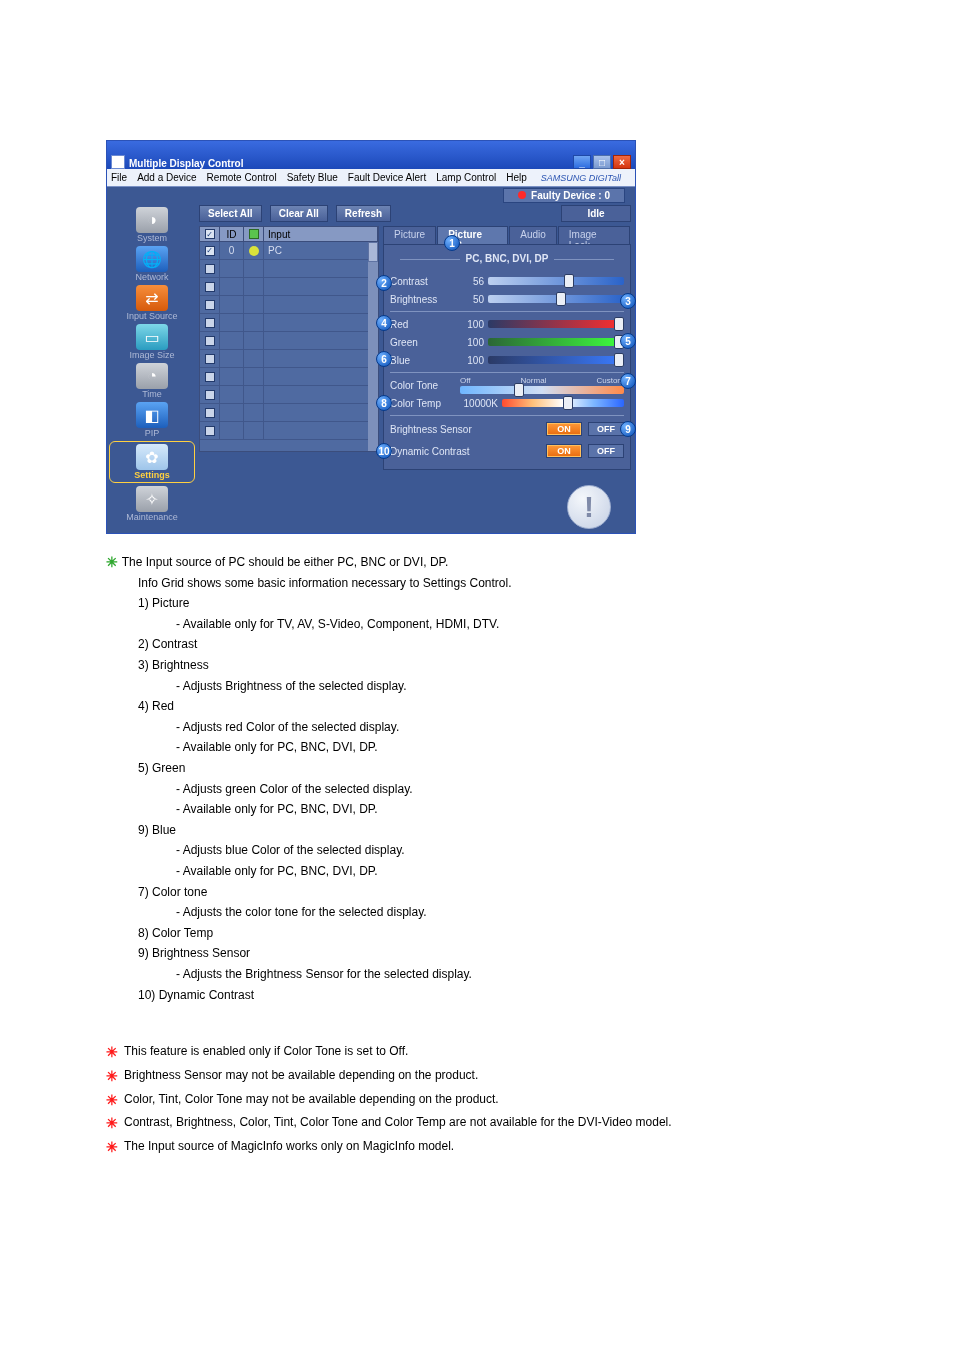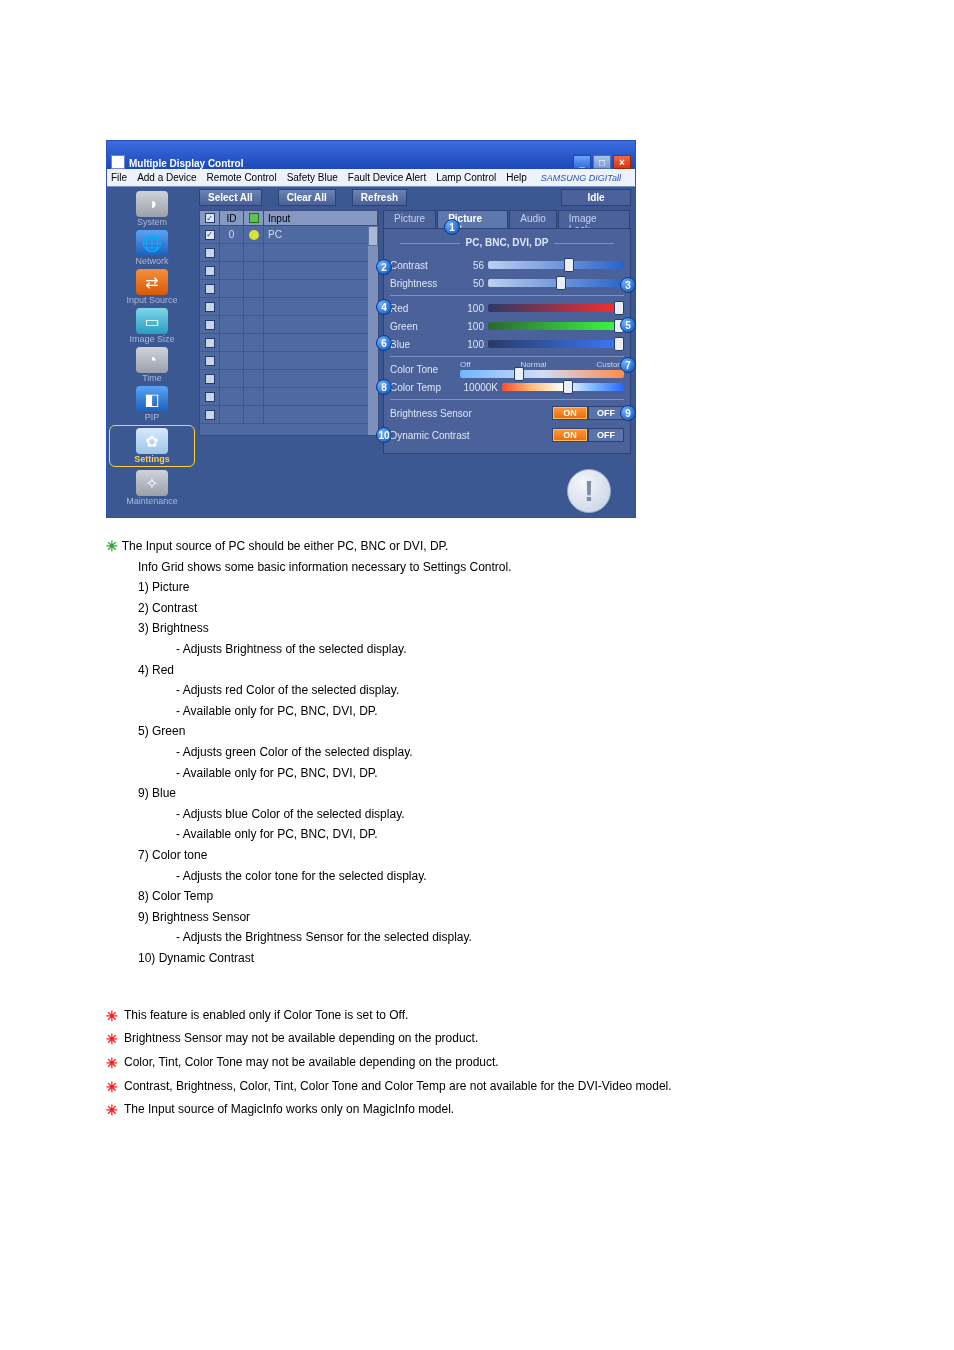--- a/index.html
+++ b/index.html
@@ -28,21 +28,21 @@
   .sb-ic{width:32px;height:26px;border-radius:4px;display:flex;align-items:center;justify-content:center;font-size:16px;color:#fff;}
   .sb-ic.gray{background:linear-gradient(#cfd3d9,#9aa0aa);}
   .sb-ic.blue{background:linear-gradient(#5aa3f3,#1d5fbc);}
   .sb-ic.teal{background:linear-gradient(#7dd7e8,#2a9cc0);}
   .sb-ic.orange{background:linear-gradient(#f78e3b,#d65a0b);}
   .sb-ic.ice{background:linear-gradient(#d6e9fb,#9ec5ea);}
   .sb-item.active{border:1px solid #ffd040;border-radius:6px;padding:2px;}
   .sb-item.active .lbl{color:#ffd040;font-weight:bold;}
 
   .main{flex:1;background:#3c5893;position:relative;padding:2px 4px 2px 2px;}
-  .toolbar-row{display:flex;align-items:center;gap:16px;margin-bottom:4px;}
+  .toolbar-row{display:flex;align-items:center;gap:8px;margin-bottom:4px;}
   .tool-btn{background:linear-gradient(#6c83b3,#4a6199);border:1px solid #2c4275;color:#fff;font-size:10px;font-weight:bold;padding:2px 8px;}
   .idle-box{margin-left:auto;width:70px;text-align:center;border:1px solid #2c4275;background:#4a6199;color:#fff;font-size:10px;font-weight:bold;padding:2px 0;}
 
   .mid-row{display:flex;gap:4px;}
   .grid-box{width:180px;}
   .grid-head{display:flex;background:#8699c3;height:16px;font-size:10px;color:#000;border:1px solid #3b4d7c;}
   .gh{border-right:1px solid #3b4d7c;display:flex;align-items:center;justify-content:center;}
   .gh.chk{width:20px;}
   .gh.id{width:24px;}
   .gh.lamp{width:20px;}
@@ -72,21 +72,21 @@
   .pval{width:24px;text-align:right;margin-right:4px;}
   .slider{flex:1;height:8px;position:relative;border-radius:2px;}
   .slider .thumb{position:absolute;top:-3px;width:10px;height:14px;background:#eaeef6;border:1px solid #2b3c63;border-radius:2px;}
   .sl-blue{background:linear-gradient(90deg,#bdd0f0,#2a63c9);}
   .sl-red{background:linear-gradient(90deg,#2b3a66,#ff2d2d);}
   .sl-green{background:linear-gradient(90deg,#2b6636,#3eff3e);}
   .sl-blue2{background:linear-gradient(90deg,#2b3a66,#3a7bff);}
   .sl-tone{background:linear-gradient(90deg,#6fb6ff,#d0def4,#ff8a4a);}
   .sl-temp{background:linear-gradient(90deg,#ff4b2e,#ffc07a,#ffffff,#7eb7ff,#2a66ff);}
   .labels-tone{display:flex;justify-content:space-between;font-size:8px;color:#cdd6ec;margin-bottom:1px;}
-  .btn-pair{display:flex;margin-left:auto;}
+  .btn-pair{display:flex;gap:6px;margin-left:auto;}
   .seg{width:36px;height:14px;font-size:9px;font-weight:bold;display:flex;align-items:center;justify-content:center;border:1px solid #2c4275;background:#5a73aa;color:#fff;}
   .seg.on{background:linear-gradient(#ff9a3a,#e86b0e);}
   .seg.off{background:#5a73aa;}
   .seg.active{box-shadow:0 0 0 1px #ffbf5c inset;}
   .divider{height:0;border-top:1px solid #7f93c0;margin:3px 0;}
 
   .exclam{position:absolute;right:24px;bottom:4px;width:44px;height:44px;border-radius:50%;background:radial-gradient(circle at 35% 30%,#f4f7fb,#c4cfe4);border:1px solid #9fafd0;display:flex;align-items:center;justify-content:center;color:#7f8aa8;font-size:30px;font-weight:bold;}
 
   .callout{position:absolute;width:16px;height:16px;border-radius:50%;background:radial-gradient(circle at 30% 30%,#6eb0ff,#0a4fb6);border:1px solid #053b8d;color:#fff;font-size:10px;font-weight:bold;display:flex;align-items:center;justify-content:center;}
 
@@ -118,20 +118,26 @@
     <div class="menubar">
       <span>File</span>
       <span>Add a Device</span>
       <span>Remote Control</span>
       <span>Safety Blue</span>
       <span>Fault Device Alert</span>
       <span>Lamp Control</span>
       <span>Help</span>
       <span class="brand">SAMSUNG DIGITall</span>
     </div>
+    <div class="status-row">
+      <div class="faulty-badge">
+        <span class="faulty-dot"></span>
+        <span>Faulty Device : 0</span>
+      </div>
+    </div>
     <div class="body-area">
 
       <div class="sidebar">
         <div class="sb-item">
             <div class="sb-ic gray">◑</div>
             <span class="lbl">System</span>
           </div>
         <div class="sb-item">
             <div class="sb-ic blue">🌐</div>
             <span class="lbl">Network</span>
@@ -378,20 +384,21 @@
         <div class="exclam">!</div>
       </div>
     </div>
   </div>
 
   <div class="text-block">
     <div><span class="green-star">✳</span><span>The Input source of PC should be either PC, BNC or DVI, DP.</span></div>
     <div id="item-list">
         <div class="li">Info Grid shows some basic information necessary to Settings Control.</div>
         <div class="li">1)  Picture</div>
+        <div class="sub">- Available only for TV, AV, S-Video, Component, HDMI, DTV.</div>
         <div class="li">2)  Contrast</div>
         <div class="li">3)  Brightness</div>
         <div class="sub">- Adjusts Brightness of the selected display.</div>
         <div class="li">4)  Red</div>
         <div class="sub">- Adjusts red Color of the selected display.</div>
         <div class="sub">- Available only for PC, BNC, DVI, DP.</div>
         <div class="li">5)  Green</div>
         <div class="sub">- Adjusts green Color of the selected display.</div>
         <div class="sub">- Available only for PC, BNC, DVI, DP.</div>
         <div class="li">9)  Blue</div>

